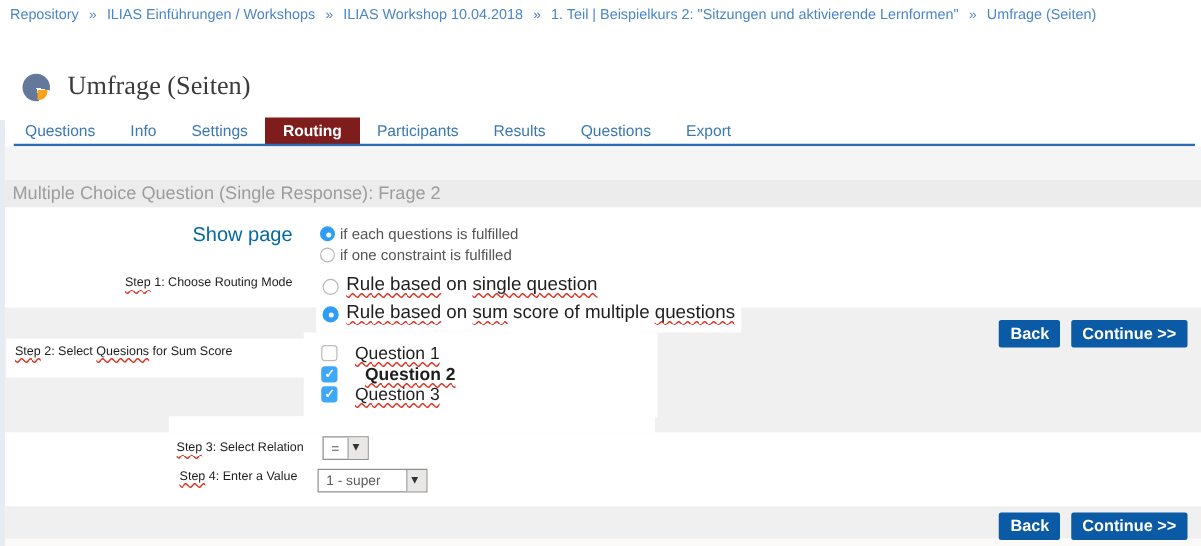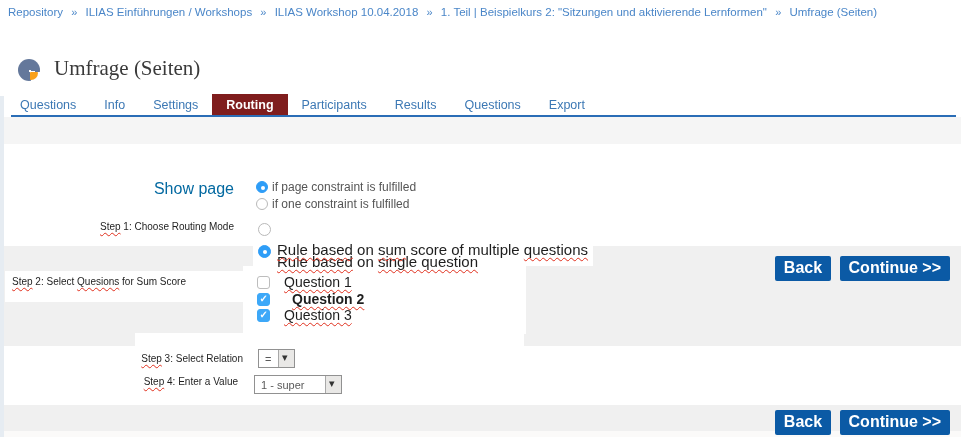--- a/index.html
+++ b/index.html
@@ -64,21 +64,21 @@
   .select{position:absolute;height:19px;background:#fff;border:1px solid #919191;
     box-sizing:border-box;font-size:11px;color:#5a5a5a;cursor:pointer;}
   .select .val{position:absolute;left:6px;top:3px;white-space:nowrap;}
   .select .arrow{position:absolute;right:0;top:0;bottom:0;width:15px;background:#e9e8e6;
     border-left:1px solid #a8a8a8;}
   .select .arrow::after{content:"▾";position:absolute;left:3px;top:1px;font-size:11px;color:#333;}
   
   .toolbar{position:absolute;right:11px;white-space:nowrap;}
   .toolbar-top{top:256px;}
   .toolbar-bottom{top:410px;}
-  .btn{display:inline-block;background:#0b5aa5;color:#fff;font-size:16px;font-weight:700;
+  .btn{display:inline-block;background:#0b5aa5;color:#fff;font-size:13px;font-weight:700;
     padding:3px 9px 4px 9px;border-radius:2px;margin-left:4px;cursor:pointer;}
 </style>
 </head>
 <body>
 
 <div class="screen">
 
   <div class="breadcrumb">
     <a>Repository</a>
     <span class="sep">»</span>
@@ -102,42 +102,45 @@
     <a class="tab">Settings</a>
     <a class="tab active">Routing</a>
     <a class="tab">Participants</a>
     <a class="tab">Results</a>
     <a class="tab">Questions</a>
     <a class="tab">Export</a>
     <div class="tab-underline"></div>
   </div>
 
   <div class="band band-gap"></div>
+  <div class="band section-bar">
+    <span>Multiple Choice Question (Single Response): Frage 2</span>
+  </div>
   <div class="band band-a"></div>
   <div class="band band-b"></div>
   <div class="band band-c"></div>
   <div class="band band-d"></div>
   <div class="band band-e"></div>
   <div class="band band-f"></div>
   <div class="left-strip"></div>
 
   <div class="wbox wbox2"></div>
   <div class="wbox wbox3"></div>
   <div class="wbox wbox4"></div>
   <div class="wbox wbox5"></div>
 
   <div class="flabel ann-r" style="right:727px;top:180px;">Show page</div>
   <div class="radio sel" style="left:256px;top:181px;"></div>
-  <div class="rlabel" style="left:272px;top:180px;">if page constraint is fulfilled</div>
+  <div class="rlabel" style="left:272px;top:180px;">if each questions is fulfilled</div>
   <div class="radio" style="left:256px;top:198px;"></div>
   <div class="rlabel" style="left:272px;top:197px;">if one constraint is fulfilled</div>
 
   <div class="ann ann-r" style="right:727px;top:221px;"><span class="wavy">Step</span><span> 1: Choose Routing Mode</span></div>
   <div class="radio big" style="left:258px;top:223px;"></div>
-  <div class="opt-big" style="left:277px;top:219px;margin-top:34px;"><span class="wavy">Rule based</span><span> on </span><span class="wavy">single question</span></div>
+  <div class="opt-big" style="left:277px;top:219px;"><span class="wavy">Rule based</span><span> on </span><span class="wavy">single question</span></div>
   <div class="radio big sel" style="left:258px;top:245px;"></div>
   <div class="opt-big" style="left:277px;top:241px;"><span class="wavy">Rule based</span><span> on </span><span class="wavy">sum</span><span> score of multiple </span><span class="wavy">questions</span></div>
 
   <div class="ann" style="left:12px;top:276px;"><span class="wavy">Step</span><span> 2: Select </span><span class="wavy">Quesions</span><span> for Sum Score</span></div>
   <div class="cb" style="left:257px;top:276px;"></div>
   <div class="qlabel" style="left:284px;top:274px;"><span class="wavy">Question 1</span></div>
   <div class="cb checked" style="left:257px;top:293px;"></div>
   <div class="qlabel" style="left:292px;top:291px;font-weight:bold;"><span class="wavy">Question 2</span></div>
   <div class="cb checked" style="left:257px;top:309px;"></div>
   <div class="qlabel" style="left:284px;top:307px;"><span class="wavy">Question 3</span></div>

